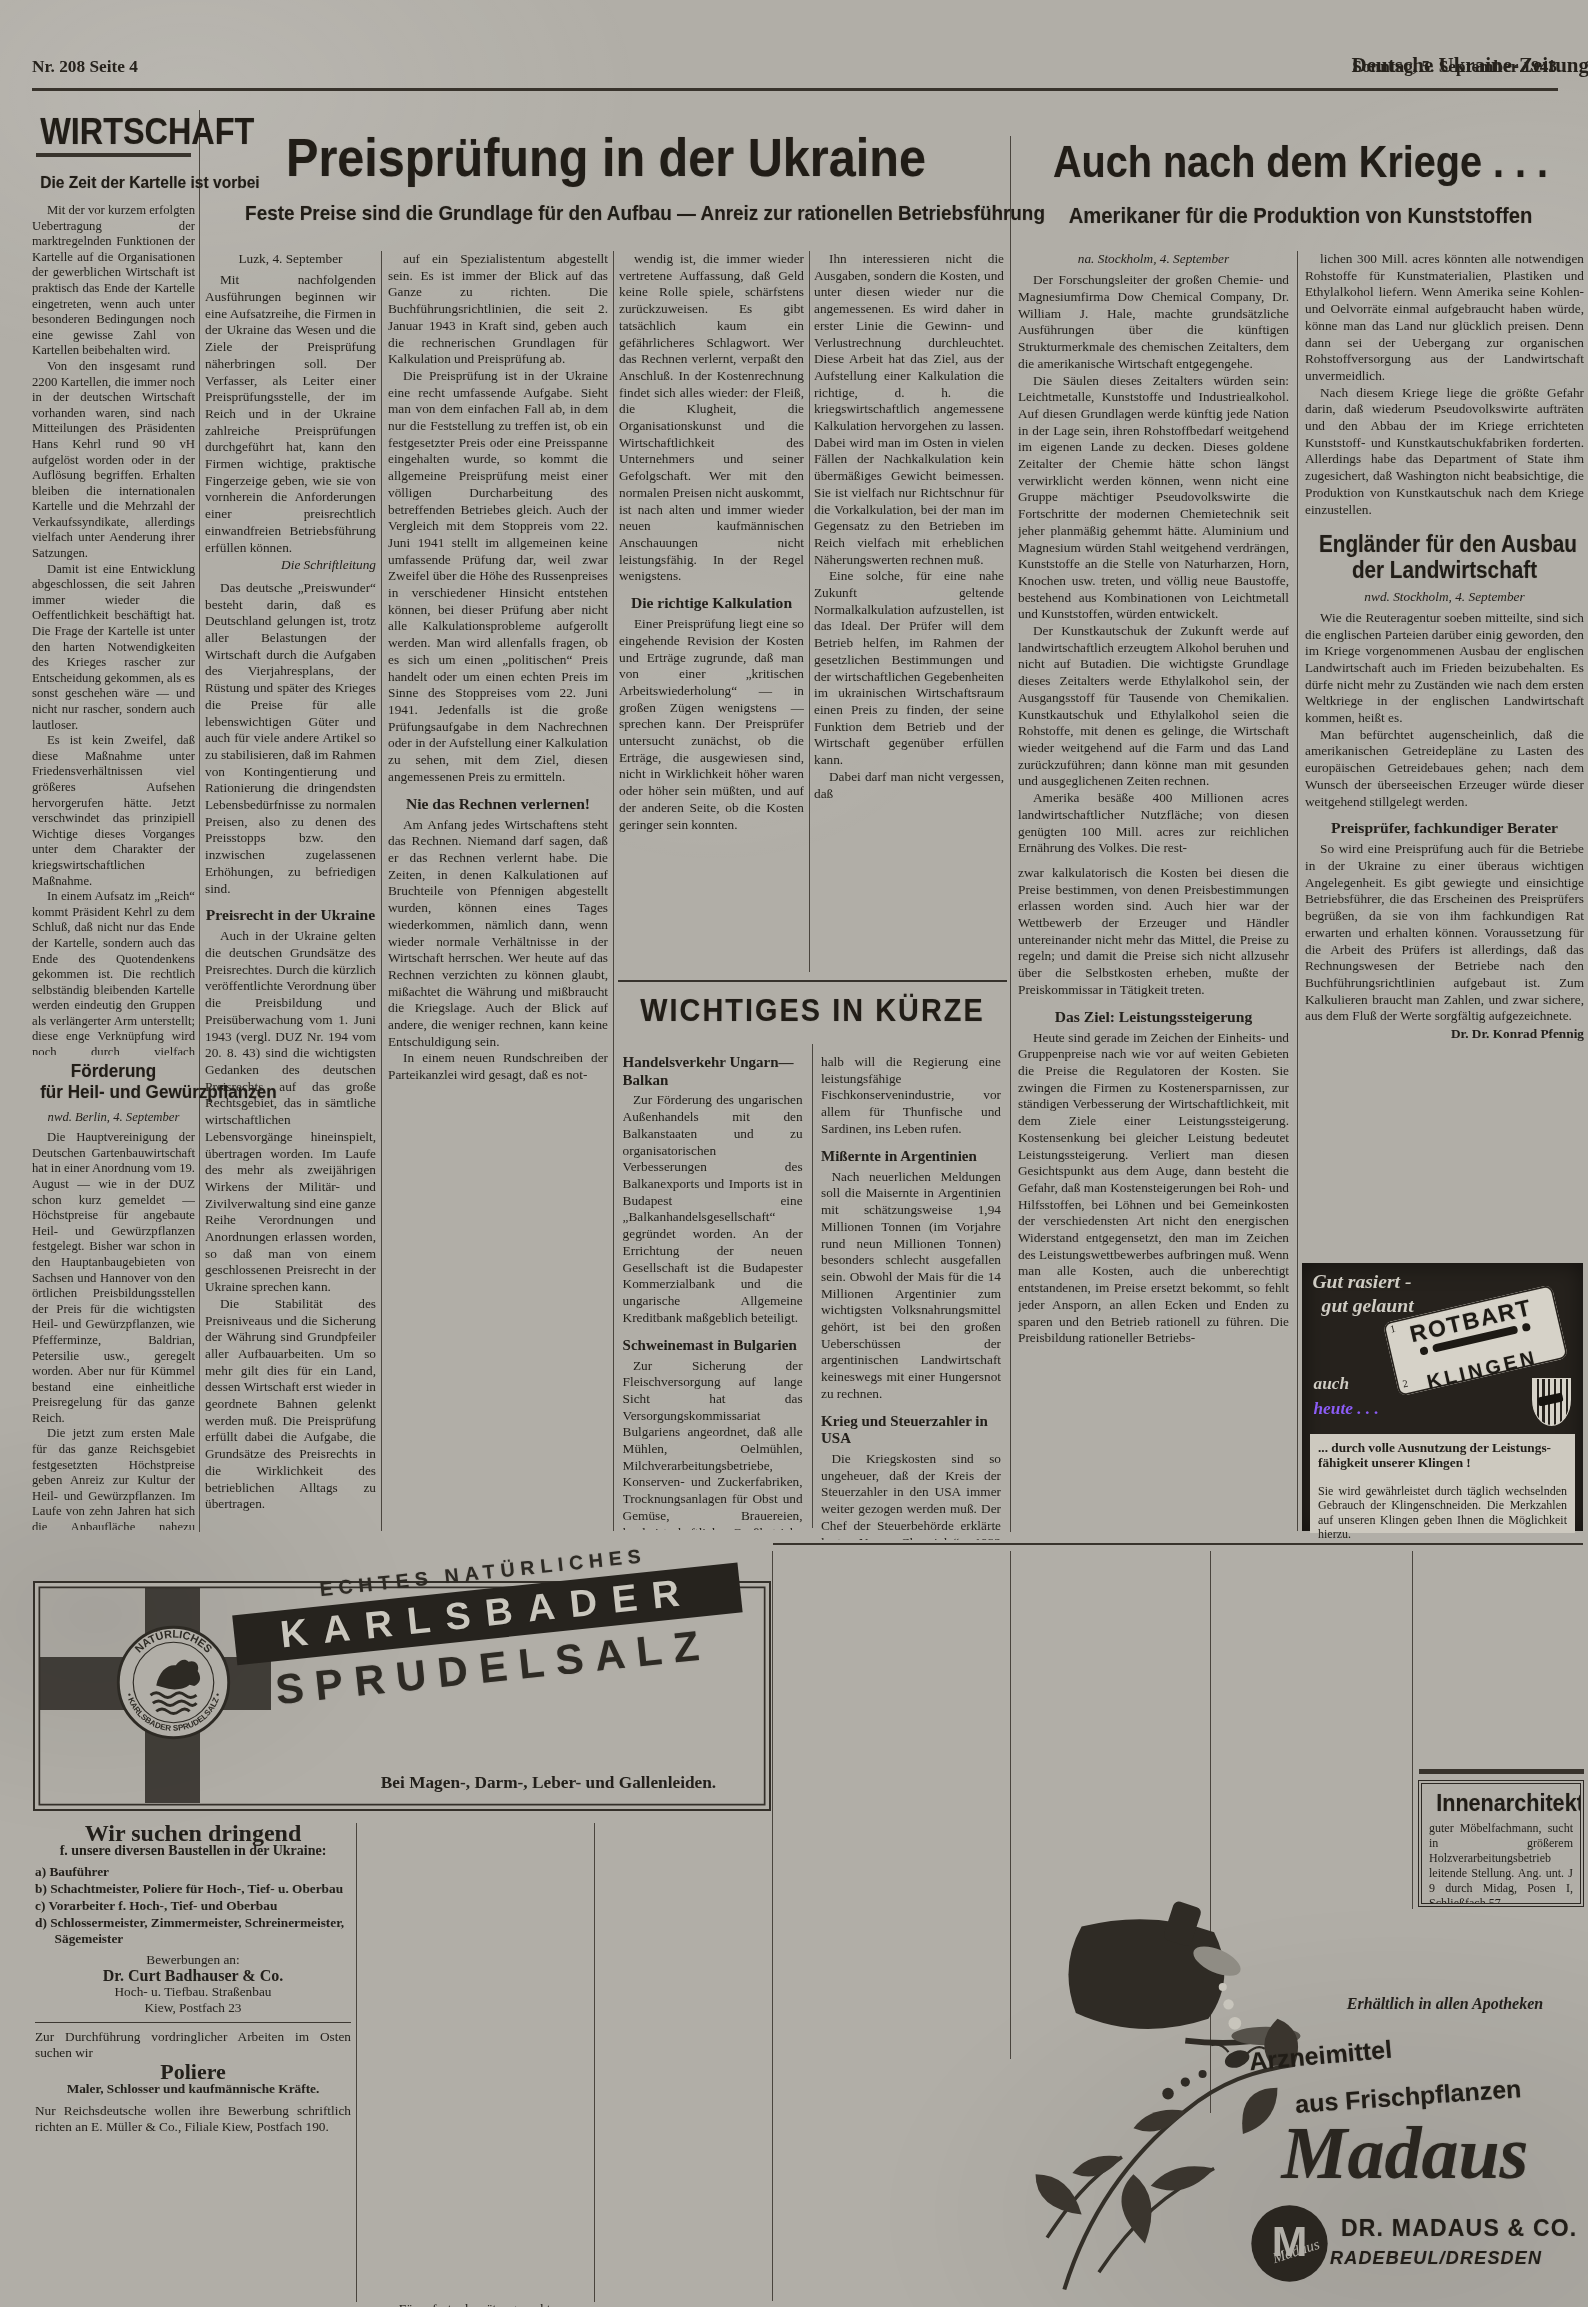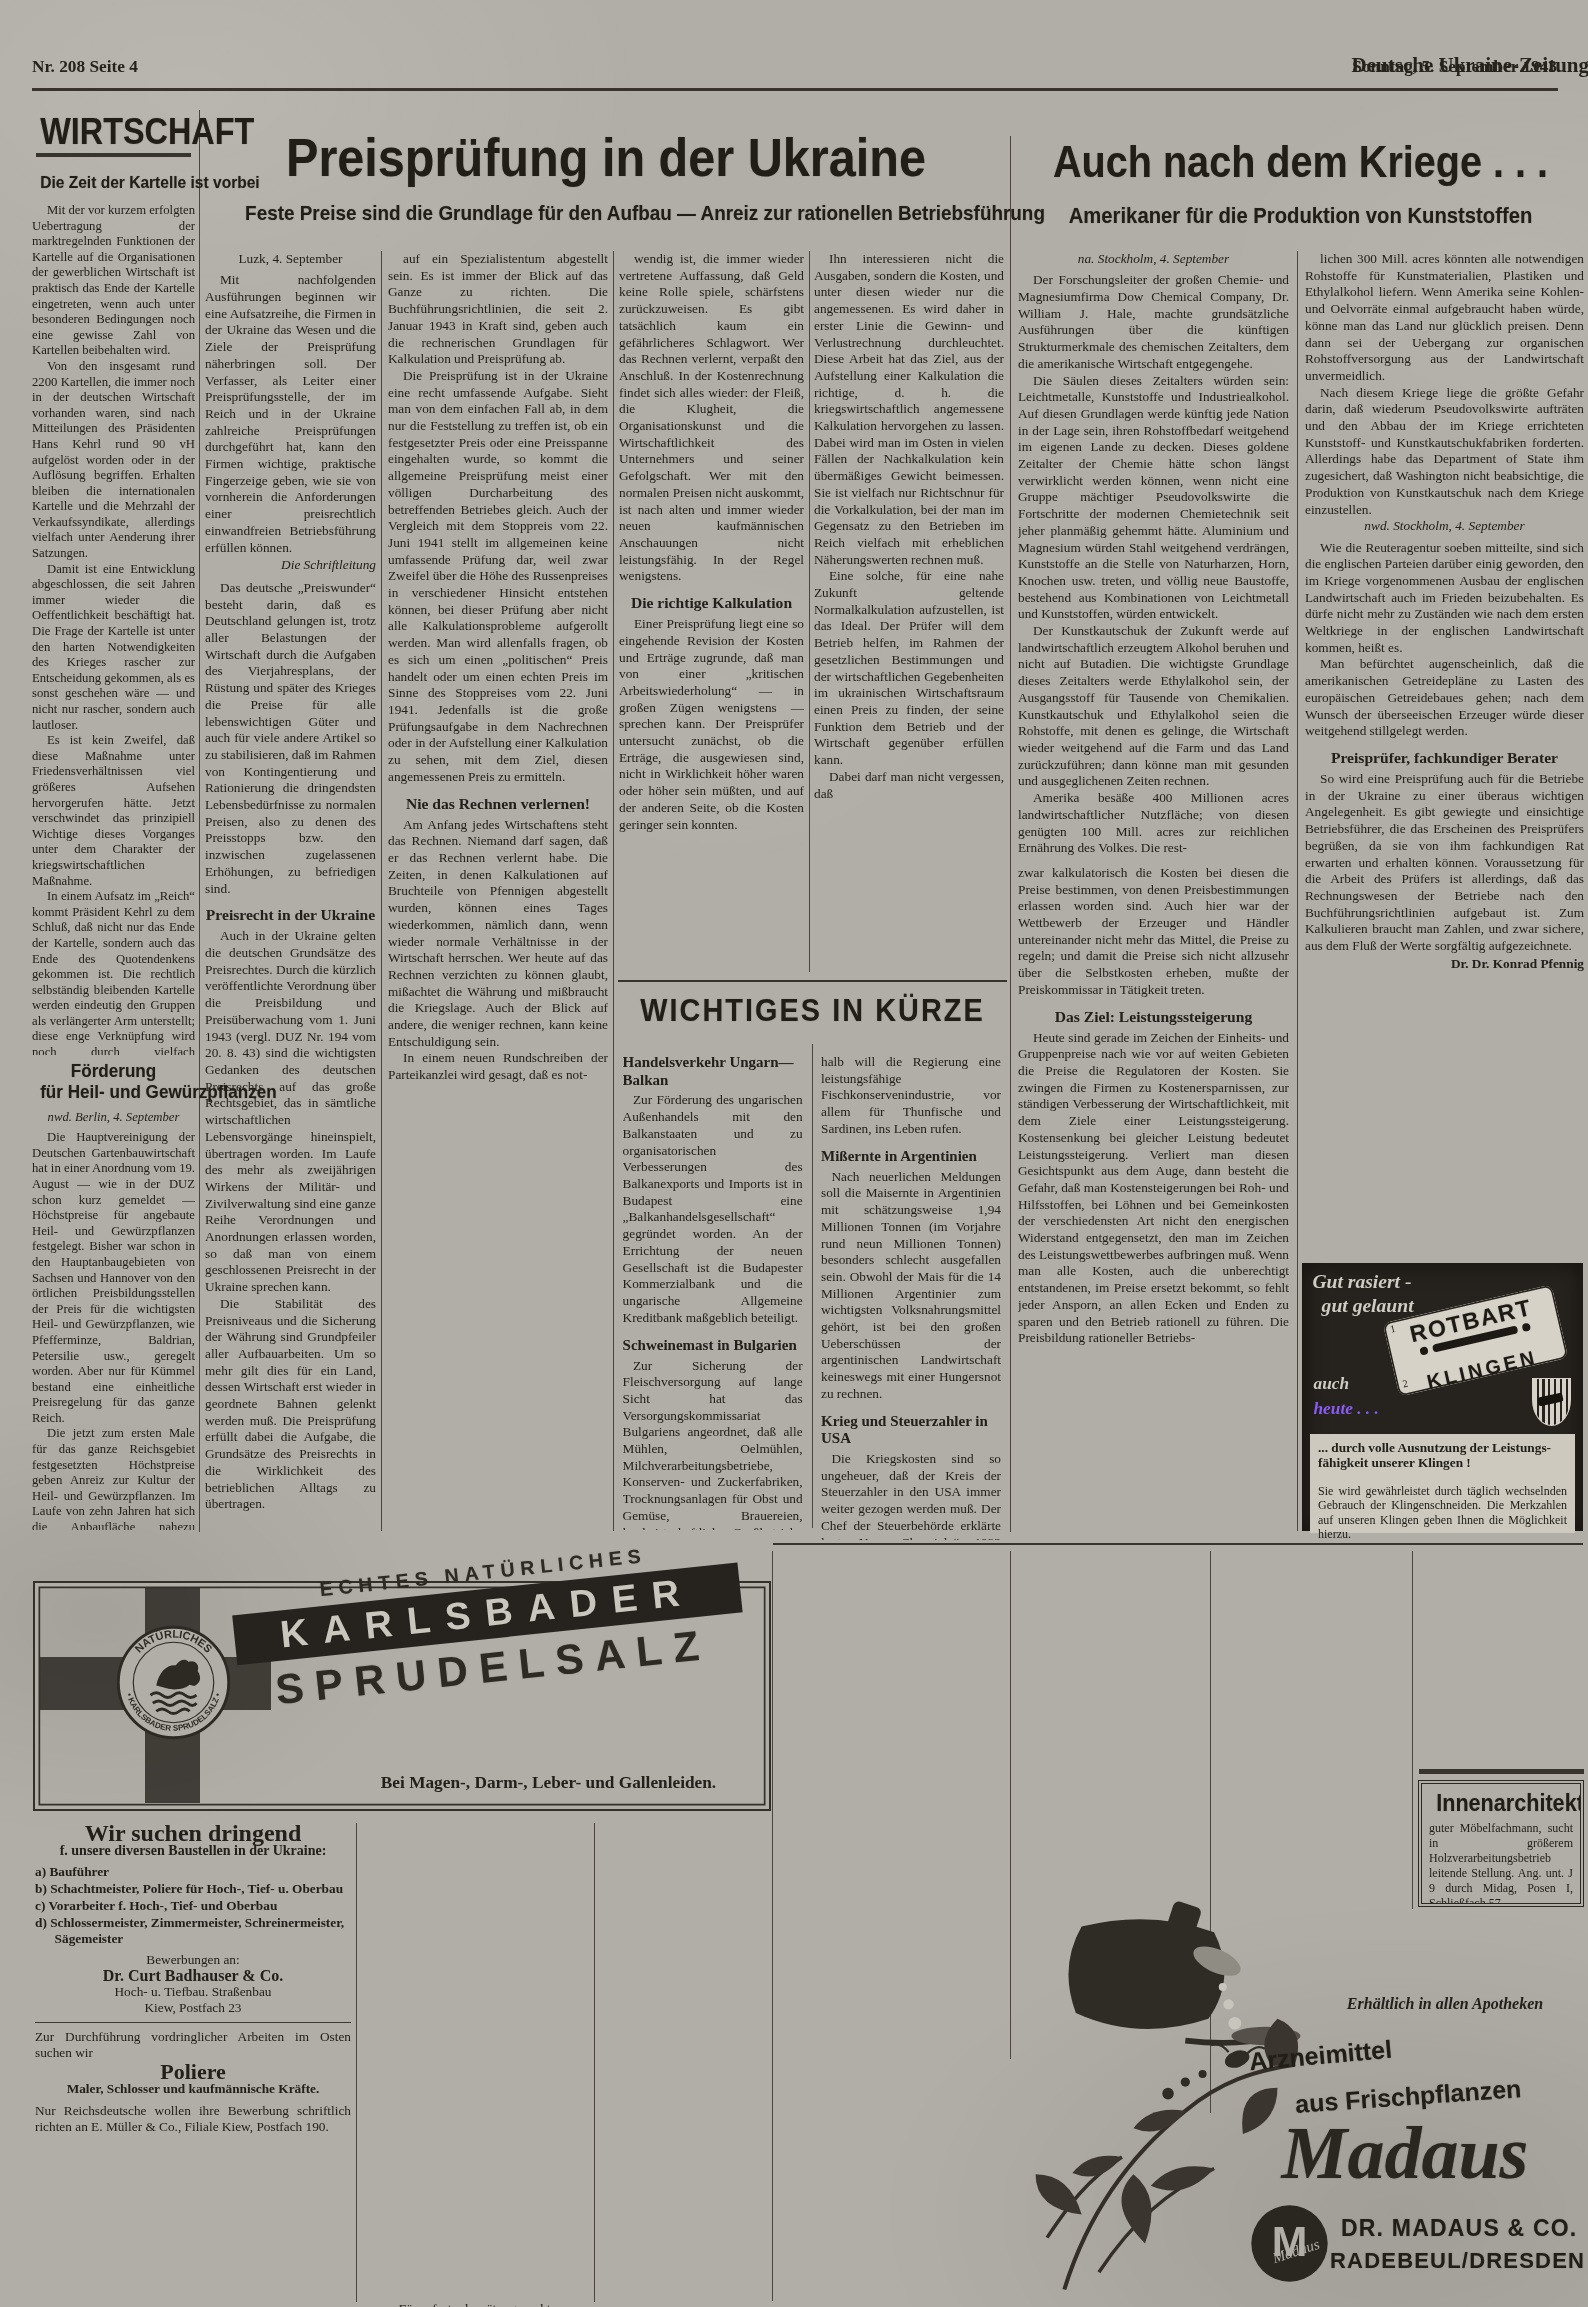--- a/index.html
+++ b/index.html
@@ -167,20 +167,24 @@
   <p class="para" style="text-indent:0;margin-top:8px;">zwar kalkulatorisch die Kosten bei diesen die Preise bestimmen, von denen Preisbestimmungen erlassen worden sind. Auch hier war der Wettbewerb der Erzeuger und Händler untereinander nicht mehr das Mittel, die Preise zu regeln; und damit die Preise sich nicht allzusehr über die Selbstkosten erheben, mußte der Preiskommissar in Tätigkeit treten.</p>
   <p class="sub">Das Ziel: Leistungssteigerung</p>
   <p class="para">Heute sind gerade im Zeichen der Einheits- und Gruppenpreise nach wie vor auf weiten Gebieten die Preise die Regulatoren der Kosten. Sie zwingen die Firmen zu Kostenersparnissen, zur ständigen Verbesserung der Wirtschaftlichkeit, mit dem Ziele einer Leistungssteigerung. Kostensenkung bei gleicher Leistung bedeutet Leistungssteigerung. Verliert man diesen Gesichtspunkt aus dem Auge, dann besteht die Gefahr, daß man Kostensteigerungen bei Roh- und Hilfsstoffen, bei Löhnen und bei Gemeinkosten der verschiedensten Art nicht den energischen Widerstand entgegensetzt, den man im Zeichen des Leistungswettbewerbes aufbringen muß. Wenn man alle Kosten, auch die unberechtigt entstandenen, im Preise ersetzt bekommt, so fehlt jeder Ansporn, an allen Ecken und Enden zu sparen und den Betrieb rationell zu führen. Die Preisbildung rationeller Betriebs-</p>
 </div>
 
 <div class="col bt" style="left:1305px;top:251px;width:279px;height:1006px;">
   <div>
       <p class="para">lichen 300 Mill. acres könnten alle notwendigen Rohstoffe für Kunstmaterialien, Plastiken und Ethylalkohol liefern. Wenn Amerika seine Kohlen- und Oelvorräte einmal aufgebraucht haben würde, könne man das Land nur glücklich preisen. Denn dann sei der Uebergang zur organischen Rohstoffversorgung aus der Landwirtschaft unvermeidlich.</p>
       <p class="para">Nach diesem Kriege liege die größte Gefahr darin, daß wiederum Pseudovolkswirte aufträten und den Abbau der im Kriege errichteten Kunststoff- und Kunstkautschukfabriken forderten. Allerdings habe das Department of State ihm zugesichert, daß Washington nicht beabsichtige, die Produktion von Kunstkautschuk nach dem Kriege einzustellen.</p>
     </div>
+  <div class="sans" style="text-align:center;font-size:23px;line-height:26.5px;margin:12.7px 0 4.6px;">
+    <span class="cx">Engländer für den Ausbau</span>
+    <span class="cx">der Landwirtschaft</span>
+  </div>
   <p class="para dateline i">nwd. Stockholm, 4. September</p>
   <div>
       <p class="para">Wie die Reuteragentur soeben mitteilte, sind sich die englischen Parteien darüber einig geworden, den im Kriege vorgenommenen Ausbau der englischen Landwirtschaft auch im Frieden beizubehalten. Es dürfe nicht mehr zu Zuständen wie nach dem ersten Weltkriege in der englischen Landwirtschaft kommen, heißt es.</p>
       <p class="para">Man befürchtet augenscheinlich, daß die amerikanischen Getreidepläne zu Lasten des europäischen Getreidebaues gehen; nach dem Wunsch der überseeischen Erzeuger würde dieser weitgehend stillgelegt werden.</p>
     </div>
   <p class="sub">Preisprüfer, fachkundiger Berater</p>
   <p class="para">So wird eine Preisprüfung auch für die Betriebe in der Ukraine zu einer überaus wichtigen Angelegenheit. Es gibt gewiegte und einsichtige Betriebsführer, die das Erscheinen des Preisprüfers begrüßen, da sie von ihm fachkundigen Rat erwarten und erhalten können. Voraussetzung für die Arbeit des Prüfers ist allerdings, daß das Rechnungswesen der Betriebe nach den Buchführungsrichtlinien aufgebaut ist. Zum Kalkulieren braucht man Zahlen, und zwar sichere, aus dem Fluß der Werte sorgfältig aufgezeichnete.</p>
   <p class="sig b" style="font-style:normal;">Dr. Dr. Konrad Pfennig</p>
 </div>
 
@@ -306,15 +310,15 @@
   <div class="abs i b" style="left:323px;top:103px;width:254px;text-align:center;font-size:16px;">Erhältlich in allen Apotheken</div>
   <div class="abs sans" style="left:254px;top:149px;font-size:25px;transform:rotate(-5deg);">Arzneimittel</div>
   <div class="abs sans" style="left:300px;top:190px;font-size:25px;transform:rotate(-4deg);">aus Frischpflanzen</div>
   <div class="abs i b" style="left:231px;top:219px;width:358px;text-align:center;font-size:74px;font-family:'Liberation Serif',serif;color:#2a2620;text-shadow:0 0 1.2px rgba(30,26,20,.4);">Madaus</div>
   <svg class="abs" style="left:254px;top:311px;" width="81" height="81" viewBox="0 0 140 140">
     <circle cx="70" cy="70" r="66" fill="#2a2620"></circle>
     <text x="70" y="92" text-anchor="middle" font-size="74" font-weight="bold" font-family="Liberation Sans, sans-serif" fill="#b1aea7">M</text>
     <text x="44" y="104" font-size="26" font-style="italic" font-family="Liberation Serif, serif" fill="#b1aea7" transform="rotate(-18 44 104)">Madaus</text>
   </svg>
   <div class="abs sans" style="left:346px;top:323px;width:242px;font-size:23px;letter-spacing:1.2px;">DR. MADAUS &amp; CO.</div>
-  <div class="abs sans" style="left:335px;top:356px;width:254px;font-size:22px;letter-spacing:1.2px;">RADEBEUL/DRESDEN</div>
+  <div class="abs sans" style="left:335px;top:356px;width:254px;font-size:18px;letter-spacing:1.2px;font-style:italic;">RADEBEUL/DRESDEN</div>
 </div>
 
 
 </body></html>

